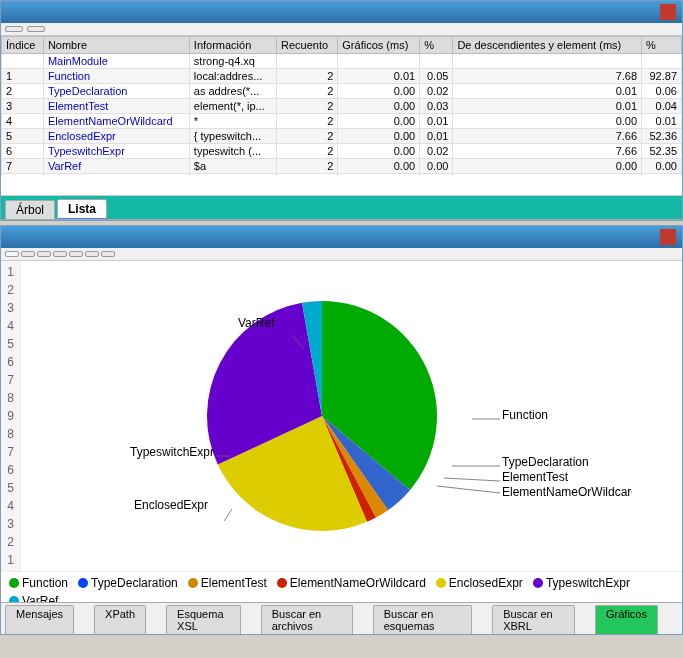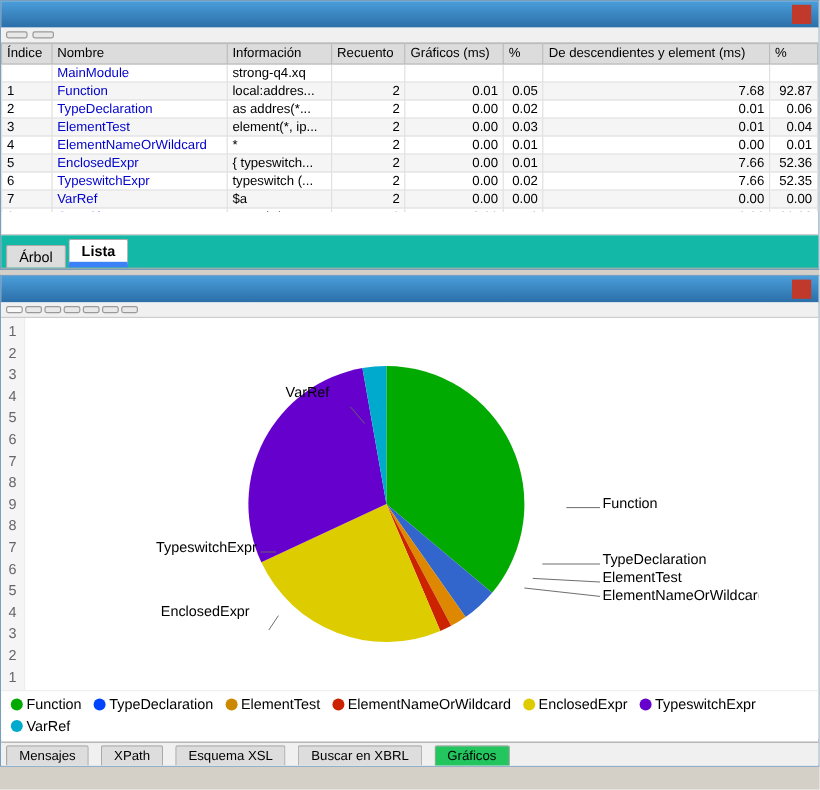--- a/index.html
+++ b/index.html
@@ -94,21 +94,21 @@
       border: 1px solid #aaa;
       border-bottom: none;
       cursor: pointer;
       background: #ddd;
       margin-right: 2px;
       border-radius: 2px 2px 0 0;
       font-size: 12px;
     }
     .tab.active {
       background: #fff;
-      border-bottom: 5px solid #3b82f6;
+      border-bottom: 1px solid #3b82f6;
       font-weight: bold;
       z-index: 1;
     }
 
     
     .bottom-window {
       background: #fff;
       border: 1px solid #7b9ebd;
       margin-top: 4px;
       position: relative;
@@ -195,21 +195,21 @@
       bottom: 0;
       left: 0;
       right: 0;
     }
     .bottom-tab {
       padding: 2px 10px;
       border: 1px solid #aaa;
       border-bottom: none;
       cursor: pointer;
       background: #ddd;
-      margin-right: 10px;
+      margin-right: 20px;
       border-radius: 2px 2px 0 0;
       font-size: 11px;
     }
     .bottom-tab.active {
       background: #22c55e;
       font-weight: normal;
     }
   </style>
 </head>
 <body>
@@ -441,16 +441,18 @@
       <div class="legend-item">
         <span class="legend-dot" style="background:#00aacc"></span>
         <span>VarRef</span>
       </div>
     </div>
 
   <div class="bottom-tabs" id="bottom-tabs-container">
       <div class="bottom-tab">Mensajes</div>
       <div class="bottom-tab">XPath</div>
       <div class="bottom-tab">Esquema XSL</div>
+      <div class="bottom-tab">Buscar en archivos</div>
+      <div class="bottom-tab">Buscar en esquemas</div>
       <div class="bottom-tab">Buscar en XBRL</div>
       <div class="bottom-tab active">Gráficos</div>
     </div>
 </div>
 
 </body></html>

